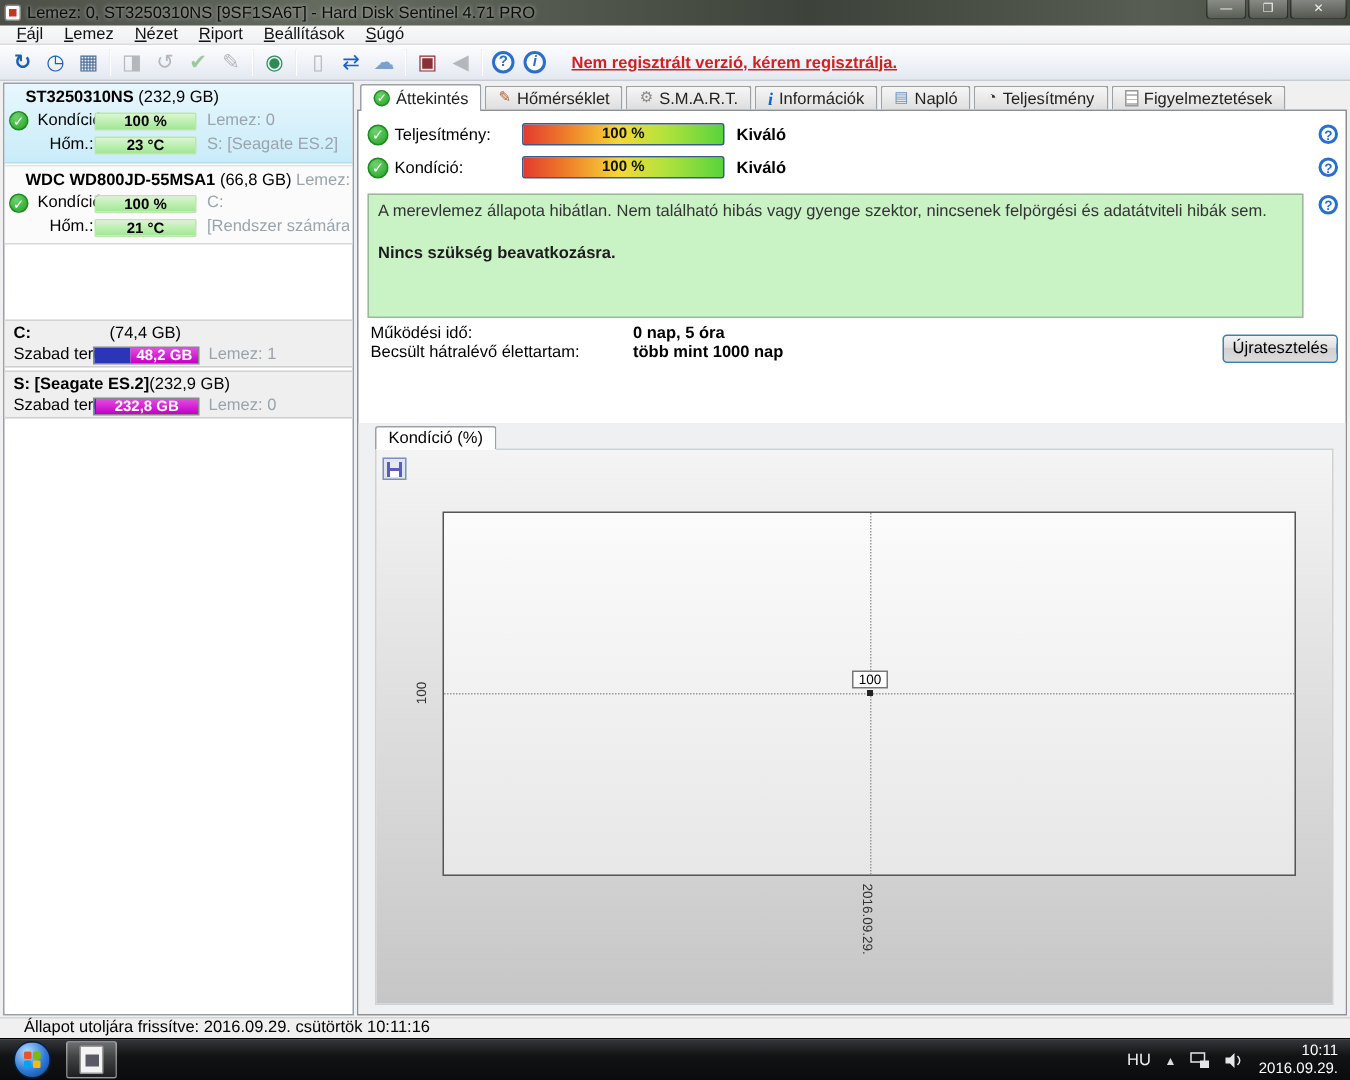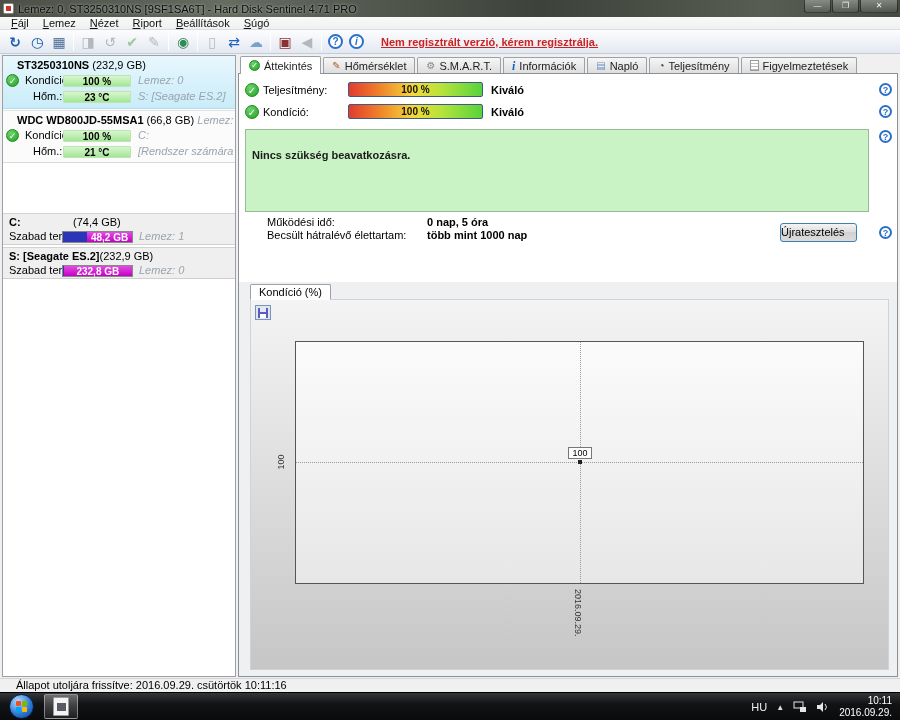--- a/index.html
+++ b/index.html
@@ -35,21 +35,21 @@
   
   .main { height:624px; display:flex; padding:1px 2px; background:#f0f0f0; }
 
   
   .sidebar { width:234px; background:#fff; border:1px solid #98a0a8; position:relative; overflow:hidden; }
   .disk-item { position:absolute; left:0; width:232px; height:53px; }
   .disk-item.selected { background:linear-gradient(#e8f7fd,#c9ecf9); border-bottom:1px solid #b5dcea; }
   .disk-item.plain { background:#fbfbfb; border-top:1px solid #e2e2e2; border-bottom:1px solid #d8d8d8; }
   .disk-head { padding:3px 0 0 14px; white-space:nowrap; }
   .disk-head b { font-size:11px; }
-  .gray-it { color:#9aa4ad; font-style:italic; }
+  .gray-it { color:#9aa4ad; }
   .s-row { position:absolute; left:0; width:232px; height:16px; }
   .s-row .lbl { position:absolute; left:22px; }
   .s-row .lbl2 { position:absolute; left:30px; }
   .s-row .bar { position:absolute; left:60px; width:68px; height:12px; top:1px;
                 background:linear-gradient(#d9f6cf,#a2e795); border:1px solid #bfe4b4; border-radius:1px;
                 text-align:center; font-weight:bold; font-size:10px; line-height:11px; }
   .s-row .rt { position:absolute; left:135px; white-space:nowrap; overflow:hidden; width:95px; }
   .chk { width:13px; height:13px; border-radius:50%; background:radial-gradient(circle at 35% 30%,#6fd26f,#23a223);
          border:1px solid #1d8a1d; color:#fff; font-size:9px; font-weight:bold; text-align:center; line-height:12px;
          position:absolute; left:3px; top:0; }
@@ -88,25 +88,25 @@
                    background:linear-gradient(90deg,#e23b2e,#ef7f2a 22%,#f5d838 48%,#b5e33c 70%,#58d33c 100%);
                    text-align:center; font-size:10px; font-weight:bold; line-height:14px; color:#111; }
   .hrow .rating { position:absolute; left:252px; top:3px; font-weight:bold; }
   .helpq { position:absolute; width:13px; height:13px; border-radius:50%; background:#fff; border:2px solid #2a6fc9;
            color:#2a6fc9; font-weight:bold; font-size:9px; text-align:center; line-height:10px; }
   .statusbox { position:absolute; left:6px; top:55px; width:624px; height:83px; background:#c9f2c5;
                border:1px solid #9cb89a; padding:4px 6px; color:#333; line-height:14px; }
   .statusbox .b2 { font-weight:bold; color:#1c1c1c; margin-top:14px; }
   .stats { position:absolute; left:8px; top:142px; }
   .stat-line { display:flex; height:13px; }
-  .stat-line .sl { width:160px;margin-left:20px; }
+  .stat-line .sl { width:175px; }
   .stat-line .sv { font-weight:bold; }
-  .retest-btn { position:absolute; left:541px; top:149px; width:77px; height:19px;
+  .retest-btn { position:absolute; left:576px; top:149px; width:77px; height:19px;
                 background:linear-gradient(#f4f4f4,#dfdfdf 45%,#d0d0d0 46%,#dcdcdc); border:1px solid #3c7fb1;
-                border-radius:3px; font-size:11px; text-align:left; line-height:17px; }
+                border-radius:3px; font-size:11px; text-align:center; line-height:17px; }
   .comment-input { position:absolute; left:6px; top:187px; width:630px; height:17px; border:1px solid #b9bdc2;
                    font-family:inherit; font-size:11px; padding:0 4px; color:#555; background:#fff; }
   .comment-input::placeholder { color:#9aa0a6; opacity:1; }
 
   
   .chart-region { position:absolute; left:0; top:208px; right:0; bottom:0; background:#eef0f1; }
   .chart-tab { position:absolute; left:11px; top:2px; height:16px; background:#fff; border:1px solid #9aa2a8;
                border-bottom:1px solid #fff; z-index:2; padding:0 8px; line-height:14px; border-radius:2px 2px 0 0; }
   .chart-box { position:absolute; left:11px; top:17px; width:639px; height:371px;
                background:linear-gradient(#f4f4f4,#c6c6c6); border:1px solid #cfd3d6; }
@@ -310,20 +310,21 @@
         <span class="gradbar">100 %</span>
         <span class="rating">Kiváló</span>
       </div>
 
       <span class="helpq" style="right:5px;top:9px">?</span>
       <span class="helpq" style="right:5px;top:31px">?</span>
       <span class="helpq" style="right:5px;top:56px">?</span>
       <span class="helpq" style="right:5px;top:152px">?</span>
 
       <div class="statusbox">
+        <div>A merevlemez állapota hibátlan. Nem található hibás vagy gyenge szektor, nincsenek felpörgési és adatátviteli hibák sem.</div>
         <div class="b2">Nincs szükség beavatkozásra.</div>
       </div>
 
       <div class="stats">
         <div class="stat-line">
           <span class="sl">Működési idő:</span>
           <span class="sv">0 nap, 5 óra</span>
         </div>
         <div class="stat-line">
           <span class="sl">Becsült hátralévő élettartam:</span>

